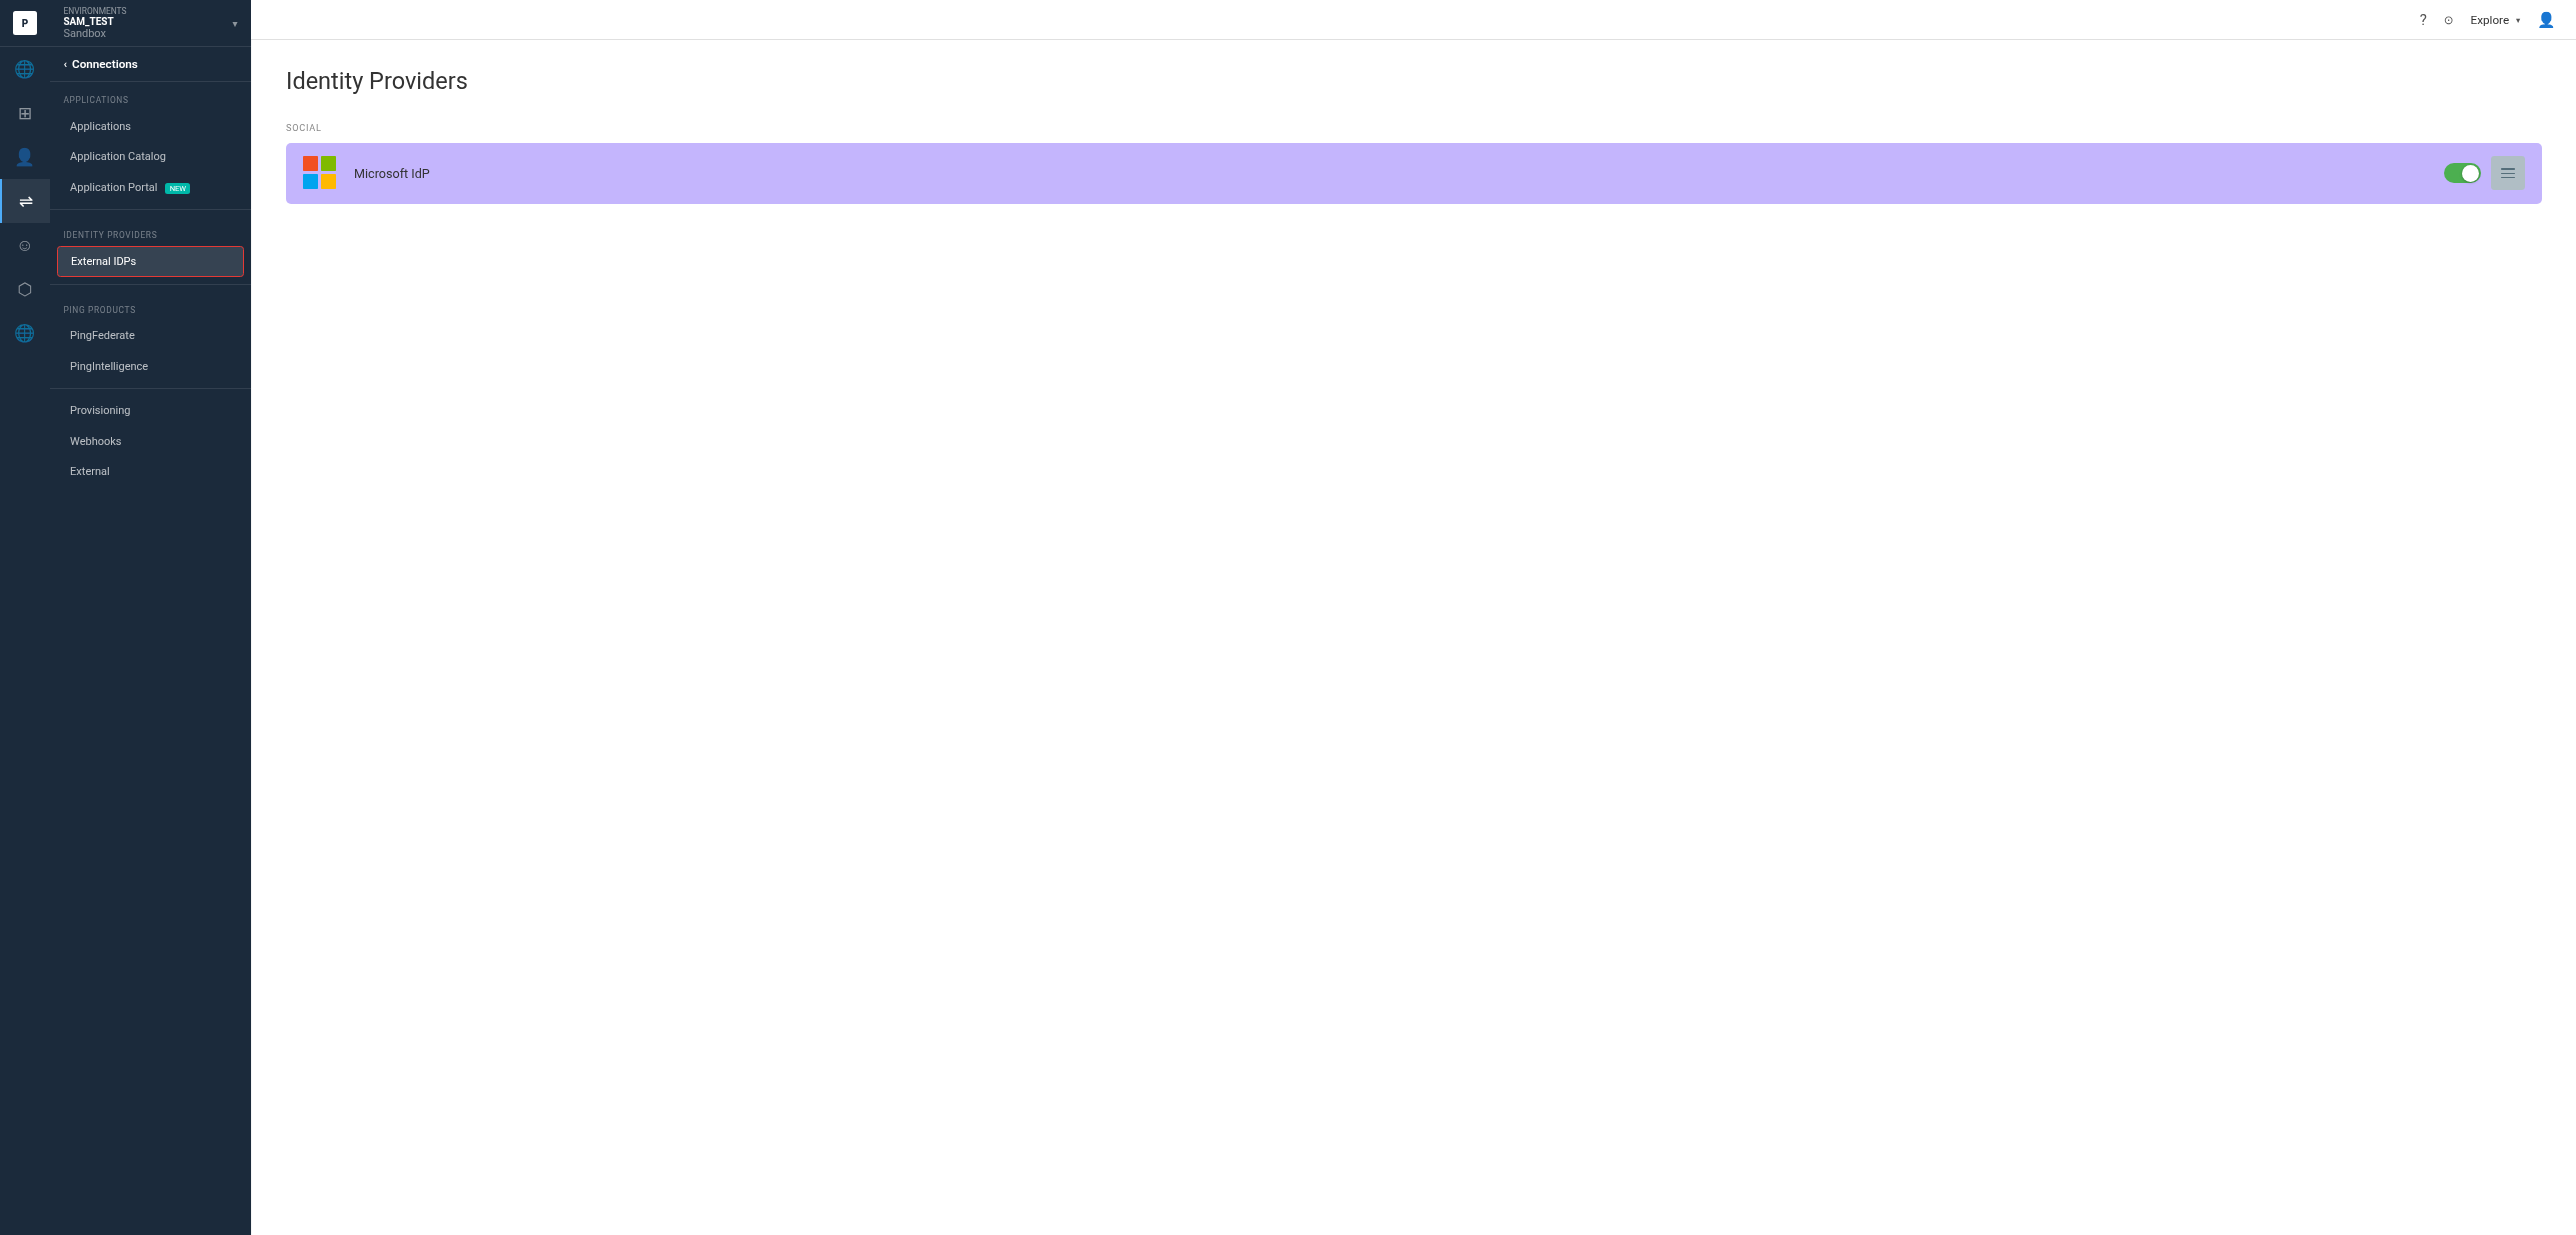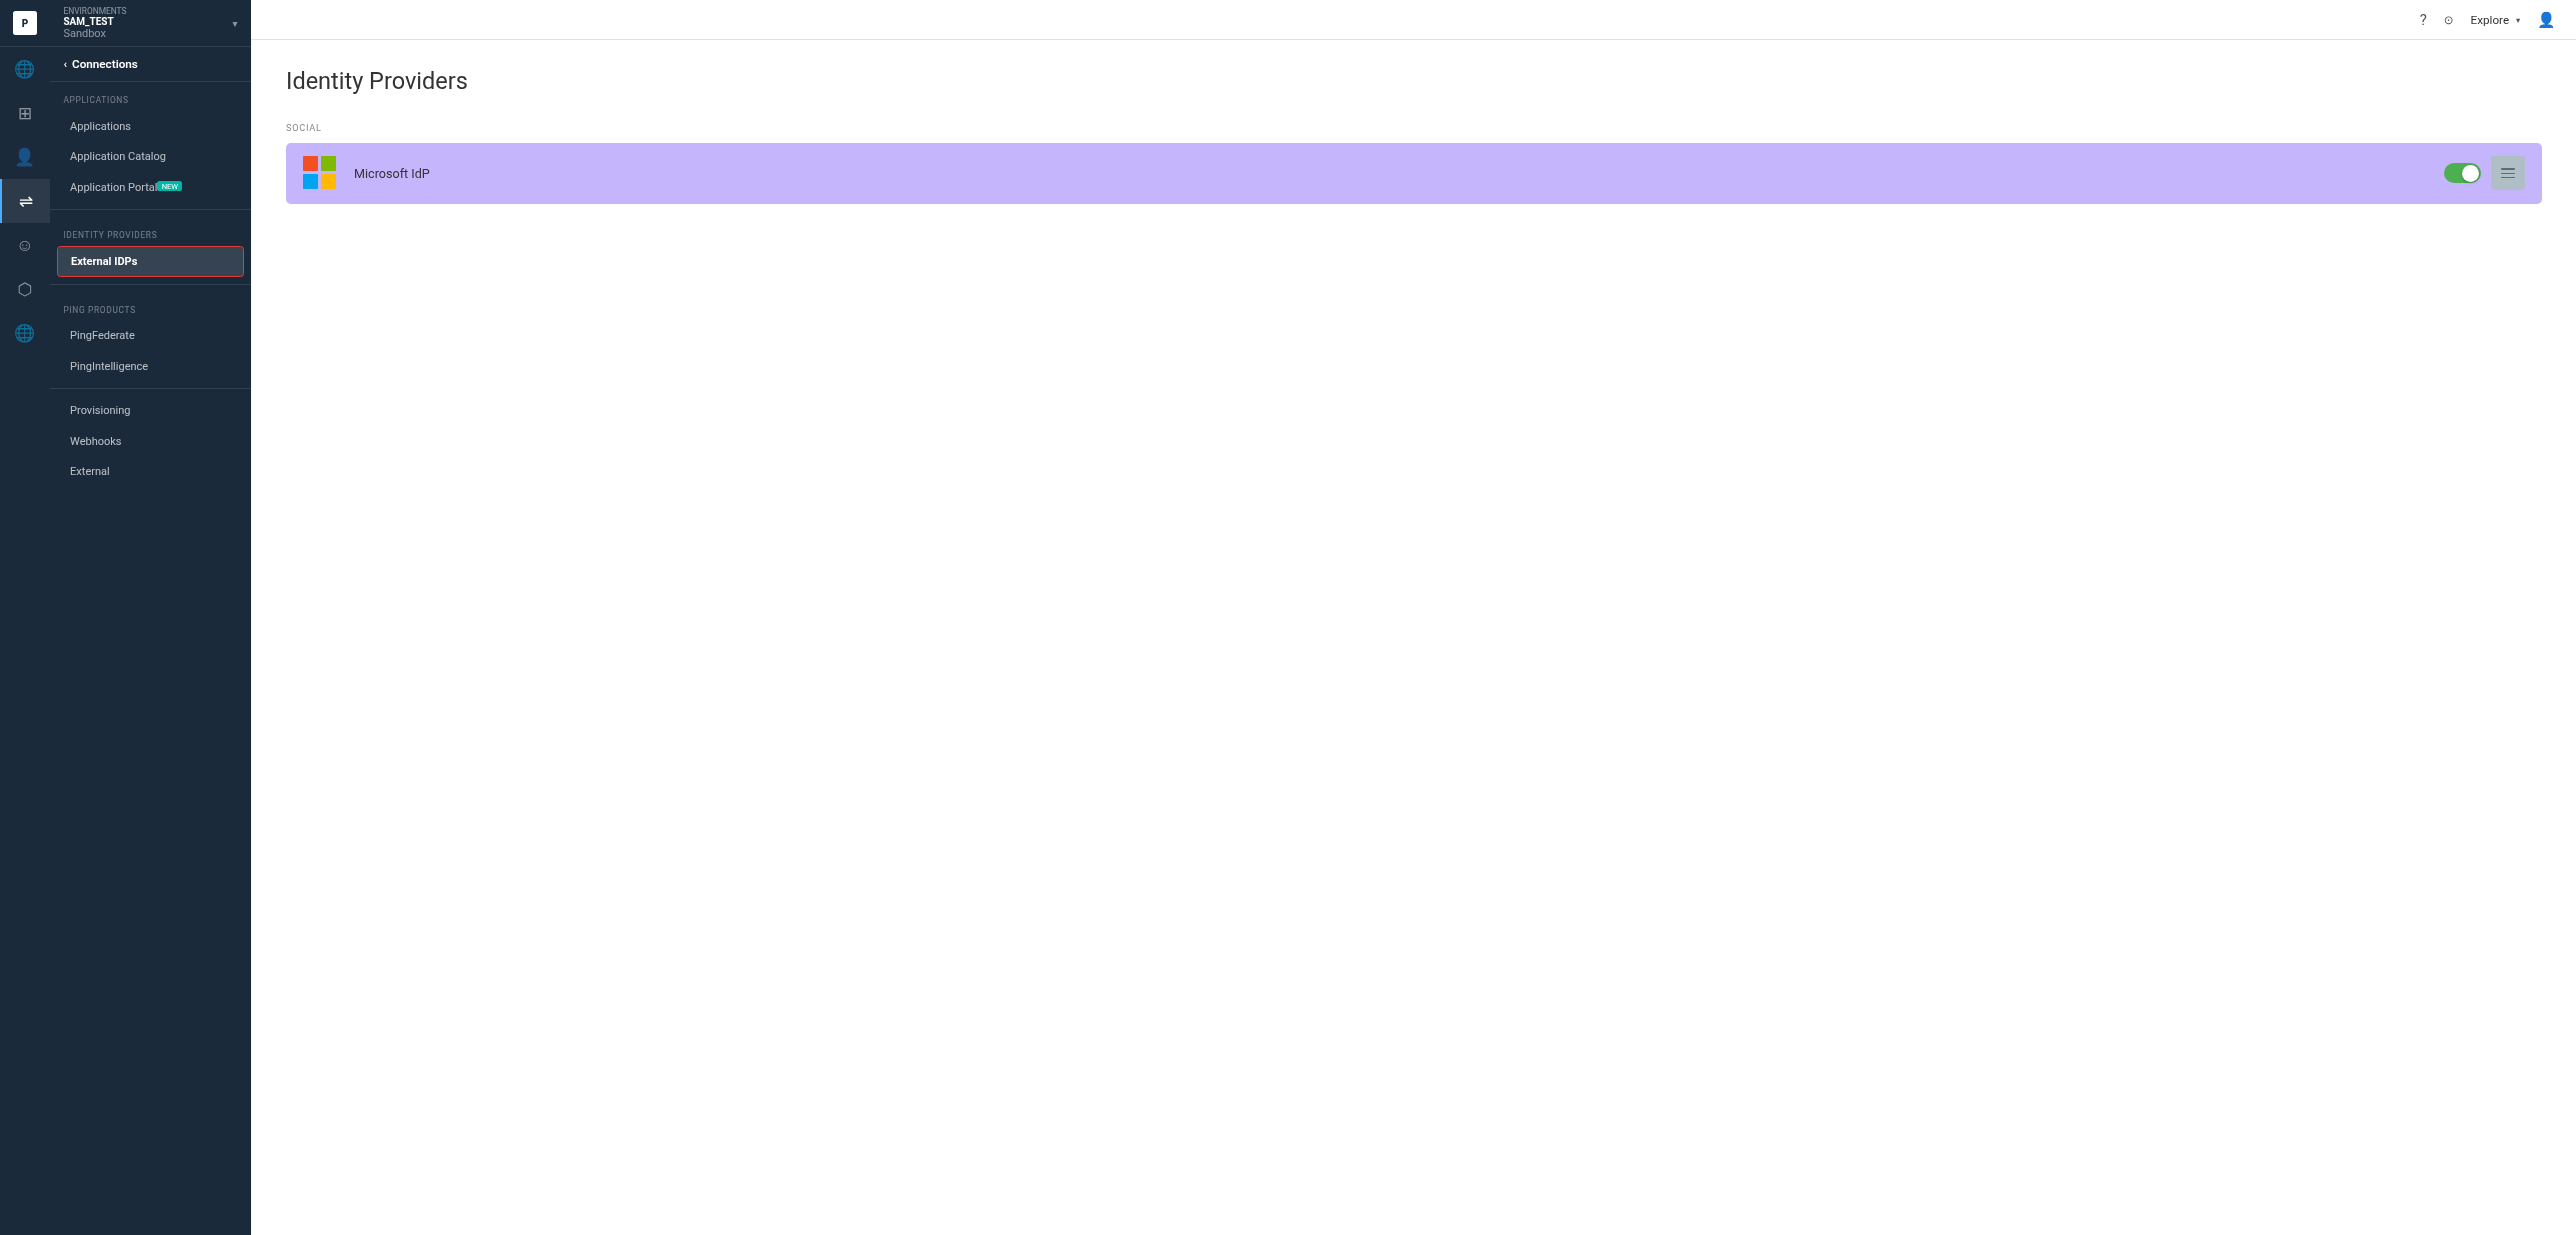--- a/index.html
+++ b/index.html
@@ -65,24 +65,24 @@
       cursor: pointer; border-bottom: 0.8px solid rgba(255,255,255,0.1);
     }
     .sidebar-back-arrow { font-size: 11.7px; }
 
     .sidebar-item {
       padding: 8.4px 13.4px; color: rgba(255,255,255,0.7); font-size: 11px;
       cursor: pointer; border-radius: 3.4px; margin: 0.8px 6.7px;
     }
     .sidebar-item.active {
       background: rgba(255,255,255,0.12); color: #fff;
-      border: 1.3px solid #e53935; border-radius: 3.4px; font-weight: bold;
+      border: 1.3px solid #e53935; border-radius: 3.4px;
     }
     .sidebar-item-new {
-      display: flex; align-items: flex-start; gap: 0;
+      display: flex; align-items: flex-end; gap: 8px;
     }
     .new-badge {
       background: #00b8a9; color: #fff; font-size: 7.6px; font-weight: 400;
       padding: 0.8px 4.2px; border-radius: 2.5px; text-transform: uppercase;
     }
     .sidebar-divider { border-top: 0.8px solid rgba(255,255,255,0.1); margin: 6.7px 0; }
 
     
     .main {
       margin-left: 252px; padding-top: 40px; flex: 1; overflow-y: auto;

